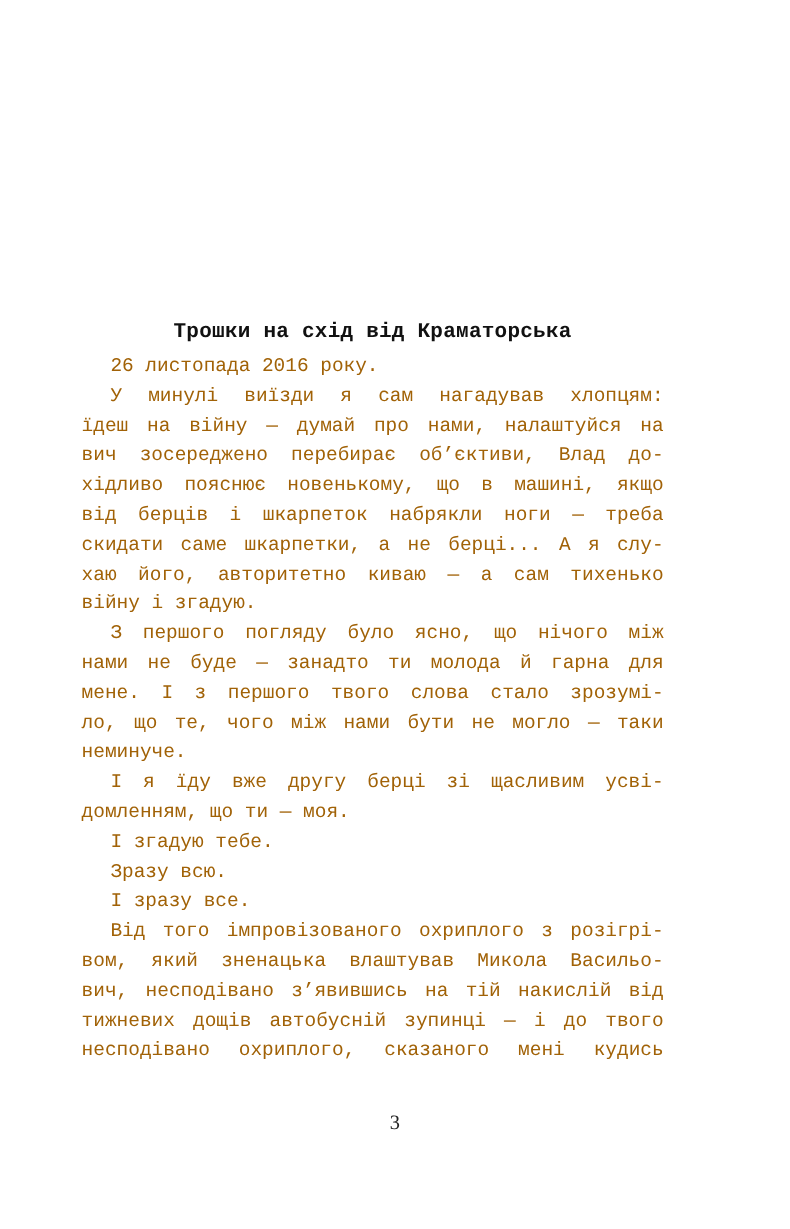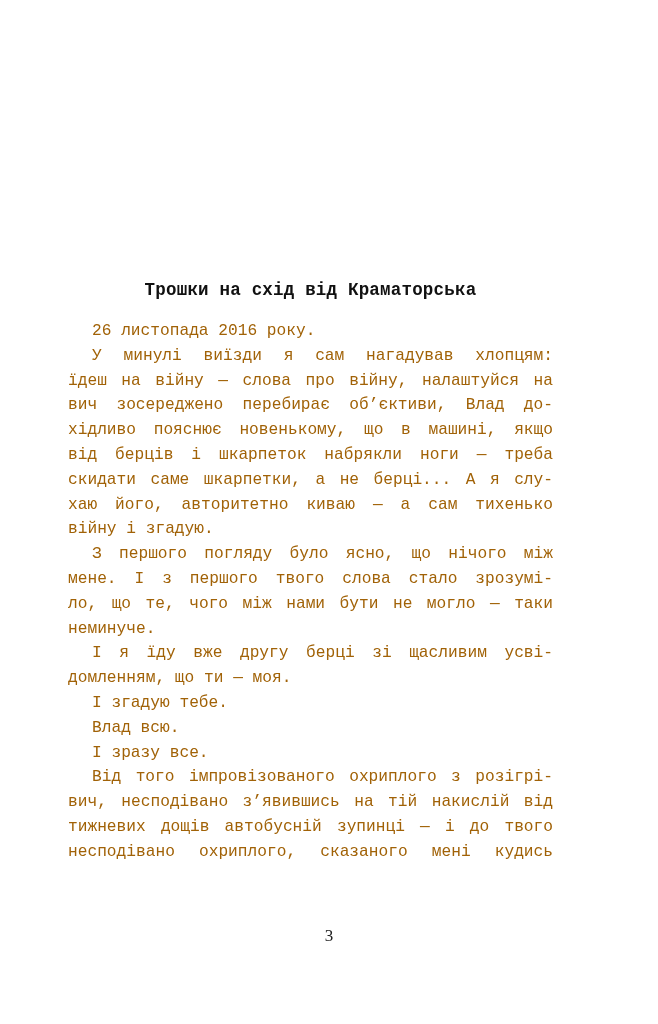--- a/index.html
+++ b/index.html
@@ -19,21 +19,21 @@
       left: 68px;
       top: 262px;
       width: 485px;
     }
     .title {
       font-family: "Liberation Mono", "DejaVu Sans Mono", monospace;
       font-weight: bold;
       font-size: 17.5px;
       text-align: center;
       line-height: 25px;
-      margin: 16px;
+      margin: 3px;
       letter-spacing: 0.2px;
       color: #111;
     }
     .para {
       font-family: "Liberation Mono", "DejaVu Sans Mono", monospace;
       font-size: 16.2px;
       line-height: 24.8px;
       margin: 0;
       text-align: justify;
       text-align-last: left;
@@ -68,54 +68,56 @@
 
 <div class="page">
   <h2 class="title">Трошки на схід від Краматорська</h2>
 
   <div class="para">
     <span class="line last indent">26 листопада 2016 року.</span>
   </div>
 
   <div class="para">
     <span class="line indent">У минулі виїзди я сам нагадував хлопцям:</span>
-    <span class="line">їдеш на війну — слова про війну, налаштуйся на</span>
+    <span class="line">їдеш на війну — думай про нами, налаштуйся на</span>
     <span class="line">вич зосереджено перебирає об’єктиви, Влад до-</span>
     <span class="line">хідливо пояснює новенькому, що в машині, якщо</span>
     <span class="line">від берців і шкарпеток набрякли ноги — треба</span>
     <span class="line">скидати саме шкарпетки, а не берці... А я слу-</span>
     <span class="line">хаю його, авторитетно киваю — а сам тихенько</span>
     <span class="line last">війну і згадую.</span>
   </div>
 
   <div class="para">
     <span class="line indent">З першого погляду було ясно, що нічого між</span>
+    <span class="line">нами не буде — занадто ти молода й гарна для</span>
     <span class="line">мене. І з першого твого слова стало зрозумі-</span>
     <span class="line">ло, що те, чого між нами бути не могло — таки</span>
     <span class="line last">неминуче.</span>
   </div>
 
   <div class="para">
     <span class="line indent">І я їду вже другу берці зі щасливим усві-</span>
     <span class="line last">домленням, що ти — моя.</span>
   </div>
 
   <div class="para">
     <span class="line last indent">І згадую тебе.</span>
   </div>
 
   <div class="para">
-    <span class="line last indent">Влад всю.</span>
+    <span class="line last indent">Зразу всю.</span>
   </div>
 
   <div class="para">
     <span class="line last indent">І зразу все.</span>
   </div>
 
   <div class="para">
     <span class="line indent">Від того імпровізованого охриплого з розігрі-</span>
+    <span class="line">вом, який зненацька влаштував Микола Васильо-</span>
     <span class="line">вич, несподівано з’явившись на тій накислій від</span>
     <span class="line">тижневих дощів автобусній зупинці — і до твого</span>
     <span class="line">несподівано охриплого, сказаного мені кудись</span>
   </div>
 </div>
 
 <div class="page-number">3</div>
 
 </body></html>

